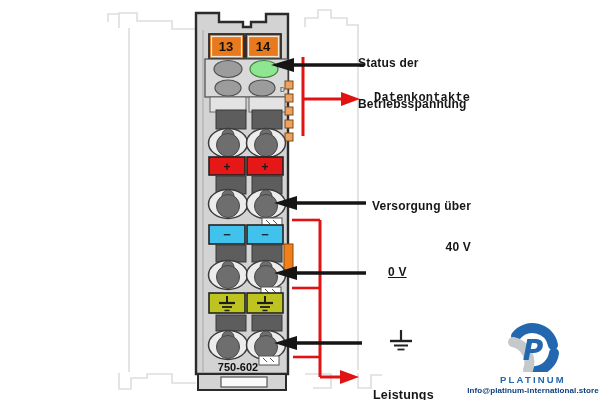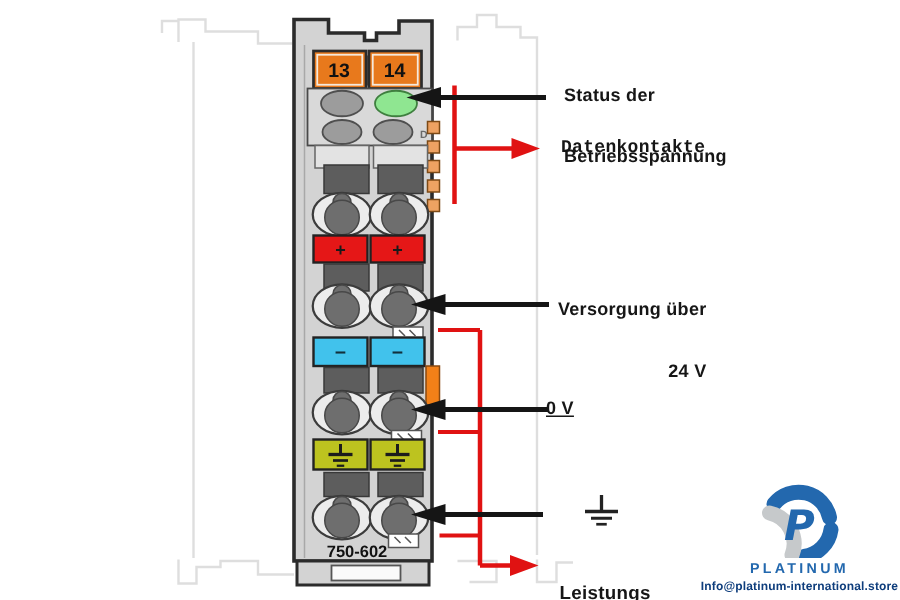--- a/index.html
+++ b/index.html
@@ -210,33 +210,33 @@
     </g>
 
     <g stroke="#222" fill="none">
       <path d="M401,330 V341" stroke-width="2.2"></path>
       <path d="M390,341 H412" stroke-width="2.4"></path>
       <path d="M394,345.5 H408" stroke-width="2"></path>
       <path d="M397.5,349.5 H404.5" stroke-width="1.8"></path>
     </g>
   </svg>
 
-  <div class="ann" style="left:376px; top:30px;">
+  <div class="ann" style="left:358px; top:30px;">
     <div>Status der</div>
     <div>Betriebsspannung</div>
   </div>
 
   <div class="ann" style="left:374px; top:92px;font-family:Liberation Mono, monospace;">Datenkontakte</div>
 
   <div class="ann" style="left:372px; top:173px;text-align:right;">
     <div>Versorgung über</div>
-    <div>24 V</div>
+    <div>40 V</div>
   </div>
 
-  <div class="ann" style="left:364px; top:266px;text-decoration:underline;">0 V</div>
+  <div class="ann" style="left:388px; top:266px;text-decoration:underline;">0 V</div>
 
   <div class="ann" style="left:373px; top:389px; font-size:12.5px;">Leistungs</div>
 
   <div id="watermark">
     <svg id="wm-logo" width="180" height="64" viewBox="443 308 180 64">
       <path d="M516,336 A21,21 0 0 1 553,345" stroke="#2368ae" stroke-width="10" stroke-linecap="round" fill="none"></path>
       <path d="M554,353 A21,21 0 0 1 536,371" stroke="#2368ae" stroke-width="10" stroke-linecap="round" fill="none"></path>
       <path d="M528,370 A21,21 0 0 0 513,342" stroke="#c6c9cb" stroke-width="10" stroke-linecap="round" fill="none"></path>
       <text x="533" y="360" text-anchor="middle" fill="#2368ae" style="font-family:'DejaVu Sans',sans-serif; font-weight:bold; font-style:italic; font-size:28px;">P</text>
     </svg>

